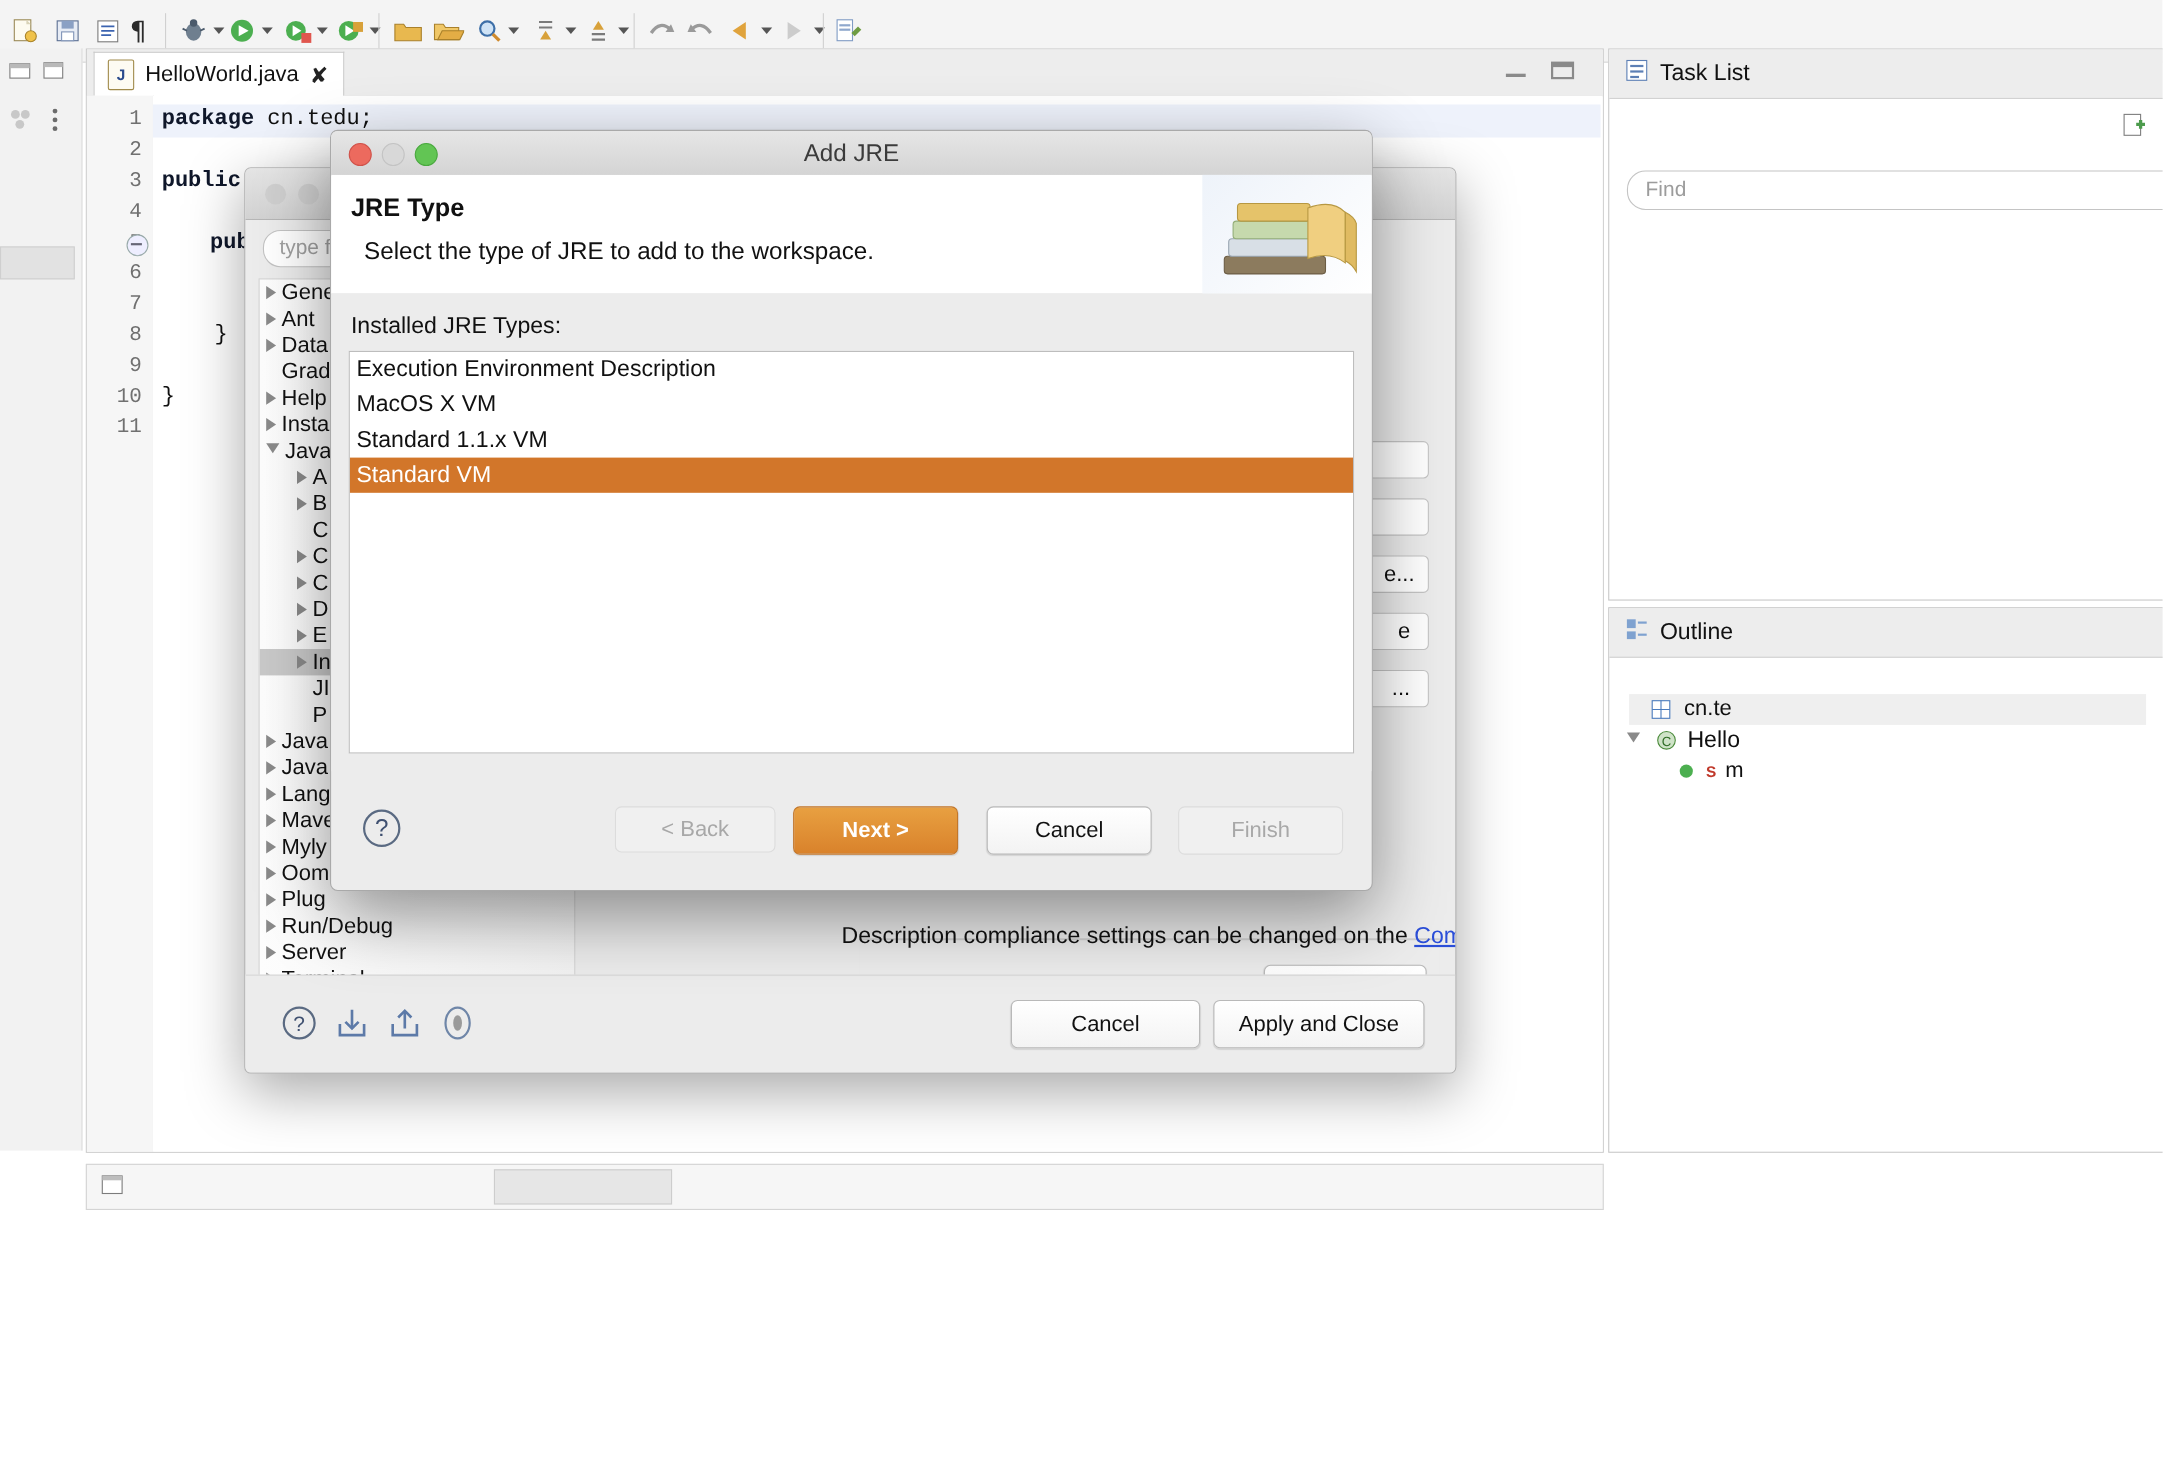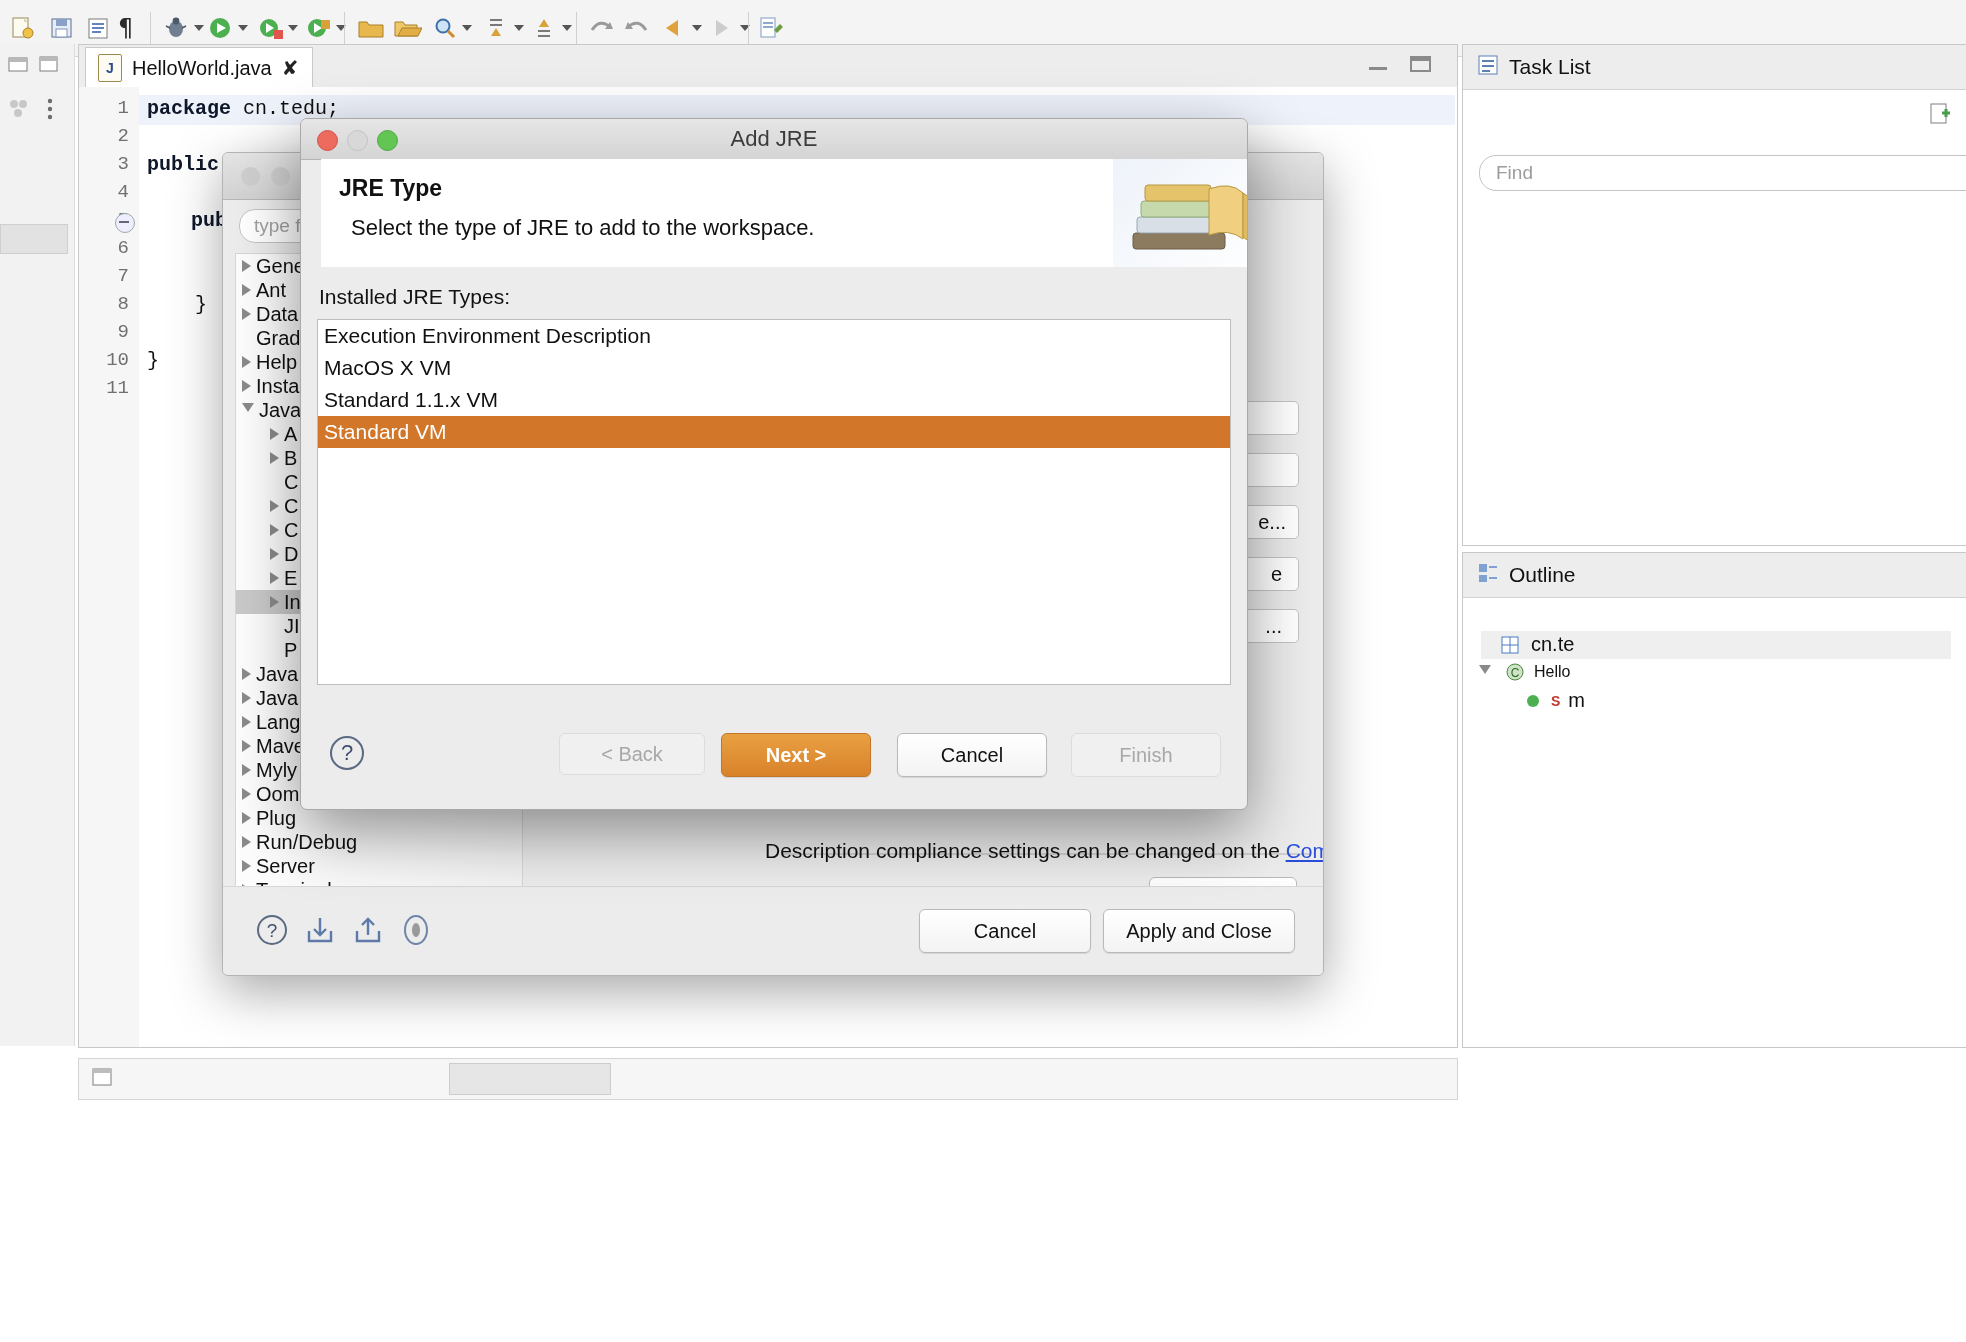--- a/index.html
+++ b/index.html
@@ -75,21 +75,21 @@
   .btn.dis{color:#a8a8a8;background:#f0f0f0;border-color:#dcdcdc;box-shadow:none;}
   .btn.primary{background:linear-gradient(#e8a041,#d9822b);border:1px solid #c2762a;color:#fff;font-weight:bold;}
   #prefs-footer{position:absolute;left:0;right:0;bottom:0;height:88px;background:#ececec;border-top:1px solid #d8d8d8;}
 
   
   #jre{left:300px;top:118px;width:946px;height:690px;background:#ececec;border:1px solid #a9a9a9;border-radius:7px;
        box-shadow:0 22px 64px rgba(0,0,0,.42);overflow:hidden;}
   #jre-title{height:40px;background:linear-gradient(#e6e6e6,#d4d4d4);border-bottom:1px solid #b4b4b4;position:relative;text-align:right;}
   #jre-title .ttl{position:absolute;left:0;right:0;top:0;height:40px;display:flex;align-items:center;justify-content:center;
                   font-size:22px;color:#3b3b3b;}
-  #jre-head{position:absolute;left:0;top:40px;width:100%;height:108px;background:#ffffff;border-bottom:1px solid #c9c9c9;margin-left:20px;}
+  #jre-head{position:absolute;left:0;top:40px;width:100%;height:108px;background:#ffffff;border-bottom:1px solid #c9c9c9;}
   #jre-head .h1{position:absolute;left:18px;top:16px;font-size:23px;font-weight:bold;color:#111;}
   #jre-head .h2{position:absolute;left:30px;top:56px;font-size:22px;color:#111;}
   #books{position:absolute;right:0;top:0;width:154px;height:108px;background:linear-gradient(135deg,#eef3fa,#ffffff);}
   #jre-mid{position:absolute;left:0;top:148px;right:0;bottom:108px;background:#ececec;}
   #jre-label{position:absolute;left:18px;top:18px;font-size:21px;color:#111;}
   #jre-list{position:absolute;left:16px;top:52px;right:16px;bottom:16px;background:#fff;border:1px solid #bdbdbd;overflow:hidden;}
   .jrow{height:32px;display:flex;align-items:center;padding:0 6px;font-size:21px;color:#111;}
   .jrow.sel{background:#d2762a;color:#fff;}
   #jre-footer{position:absolute;left:0;right:0;bottom:0;height:108px;}
 </style>
@@ -357,21 +357,21 @@
         <line x1="11" y1="3" x2="11" y2="19" stroke="#4a7bbd"></line>
       </svg>
     <span style="font-size:20px">cn.te</span>
   </div>
   <div class="abs" style="left:16px;top:108px;display:flex;align-items:center;gap:8px">
     <span class="tri open"></span>
     <svg width="22" height="22" viewBox="0 0 22 22">
         <circle cx="11" cy="11" r="8" fill="#cfe3c8" stroke="#4b8b3b"></circle>
         <text x="11" y="16" font-size="12" text-anchor="middle" fill="#2d6b24" font-family="Liberation Sans">C</text>
       </svg>
-    <span style="font-size:16px">Hello</span>
+    <span style="font-size:21px">Hello</span>
   </div>
   <div class="abs" style="left:60px;top:136px;display:flex;align-items:center;gap:8px">
     <svg width="20" height="20" viewBox="0 0 20 20">
         <circle cx="10" cy="10" r="6" fill="#4caf50"></circle>
       </svg>
     <span style="font-size:14px;color:#c0392b;font-weight:bold">S</span>
     <span style="font-size:20px">m</span>
   </div>
 </div>
 

